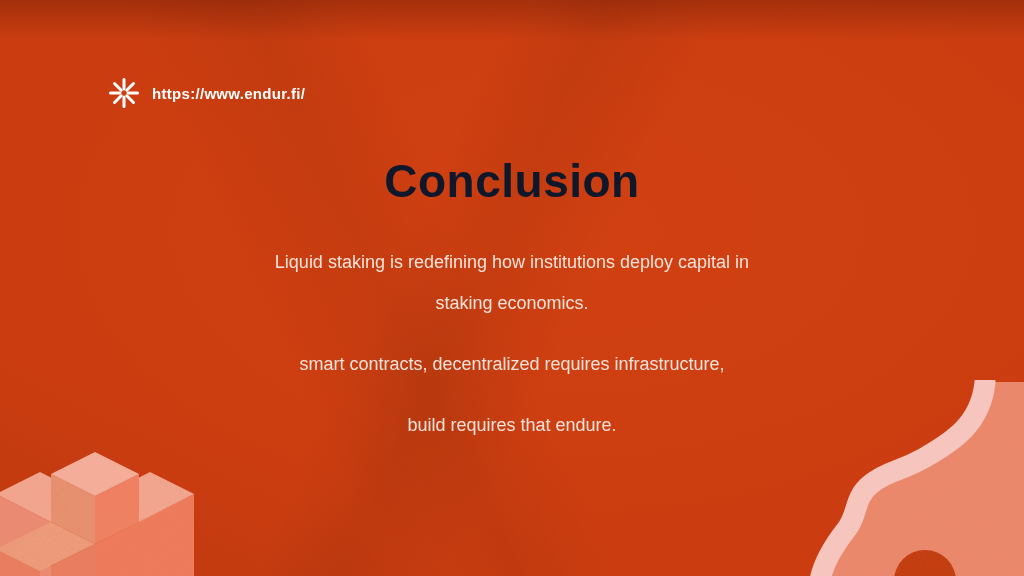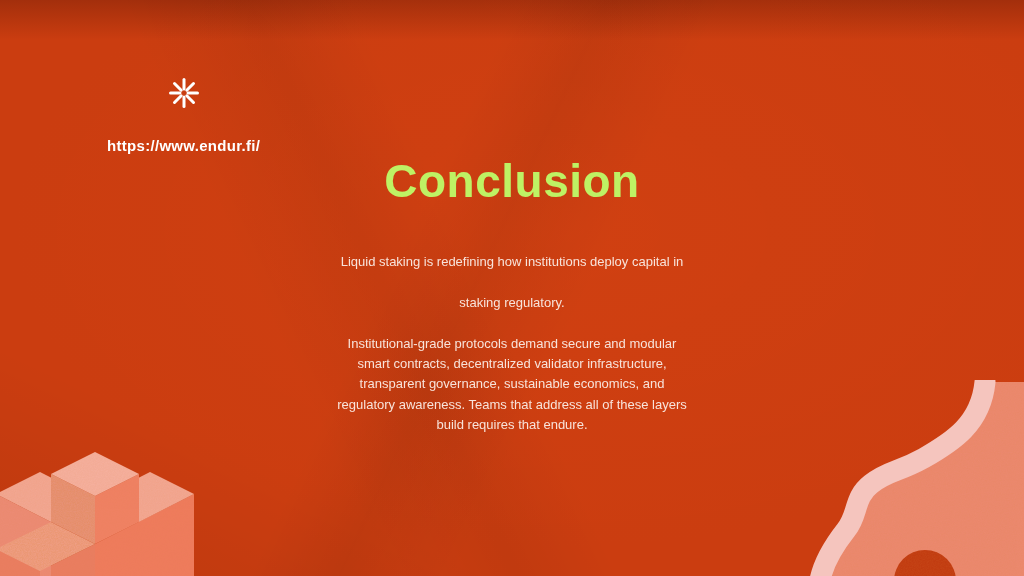--- a/index.html
+++ b/index.html
@@ -13,34 +13,34 @@
     content:"";position:absolute;inset:0;pointer-events:none;z-index:1;
     background:
       radial-gradient(920px 520px at 56% 40%, rgba(255,90,30,0.10), rgba(0,0,0,0) 62%),
       linear-gradient(115deg, rgba(0,0,0,0) 40%, rgba(0,0,0,0.06) 47%, rgba(0,0,0,0) 56%),
       linear-gradient(245deg, rgba(0,0,0,0) 52%, rgba(0,0,0,0.05) 60%, rgba(0,0,0,0) 70%),
       linear-gradient(25deg, rgba(0,0,0,0.07), rgba(0,0,0,0) 22%),
       linear-gradient(180deg, rgba(60,10,0,0.28), rgba(0,0,0,0) 7%);
   }
   .header{
     position:absolute;left:107px;top:76px;z-index:3;
-    display:flex;align-items:center;gap:27px;color:#FFFFFF;flex-direction:column;
+    display:flex;align-items:center;gap:11px;color:#FFFFFF;
   }
   .header svg{display:block;}
   .url{
     font-size:15px;font-weight:bold;letter-spacing:0.3px;
   }
   .title{
     position:absolute;left:0;right:0;top:155px;margin:0;z-index:3;
-    text-align:center;color:#bef264;font-size:46px;font-weight:bold;
+    text-align:center;color:#0f172a;font-size:46px;font-weight:bold;
     letter-spacing:0.5px;line-height:1.15;
   }
   .bodytext{
     position:absolute;left:0;right:0;top:252px;z-index:3;
-    text-align:center;color:#F8E3DA;font-size:13px;line-height:20.4px;
+    text-align:center;color:#F8E3DA;font-size:18px;line-height:20.4px;
   }
   .bodytext p{margin:0;}
   .bodytext .p2{margin-top:20.4px;}
   .bodytext .line{white-space:nowrap;}
   .deco{position:absolute;z-index:2;}
   #plus-deco{left:0;top:440px;}
   #blob-deco{left:760px;top:380px;}
 </style>
 </head>
 <body>
@@ -62,27 +62,27 @@
     </svg>
     <span class="url">https://www.endur.fi/</span>
   </div>
 
   <h1 class="title">Conclusion</h1>
 
   <div class="bodytext">
     <p class="p1">
       <span class="line">Liquid staking is redefining how institutions deploy capital in</span><br>
       <br>
-      <span class="line">staking regulatory.</span>
+      <span class="line">staking economics.</span>
     </p>
     <p class="p2">
-      <span class="line">Institutional-grade protocols demand secure and modular</span><br>
-      <span class="line">smart contracts, decentralized validator infrastructure,</span><br>
-      <span class="line">transparent governance, sustainable economics, and</span><br>
-      <span class="line">regulatory awareness. Teams that address all of these layers</span><br>
+      <br>
+      <span class="line">smart contracts, decentralized requires infrastructure,</span><br>
+      <br>
+      <br>
       <span class="line">build requires that endure.</span>
     </p>
   </div>
 
   <svg id="plus-deco" class="deco" width="230" height="136" viewBox="0 440 230 136" aria-hidden="true">
     <defs>
       <filter id="grainA" x="-5%" y="-5%" width="110%" height="110%">
         <feTurbulence type="fractalNoise" baseFrequency="0.85" numOctaves="2" stitchTiles="stitch"></feTurbulence>
         <feColorMatrix type="matrix" values="0 0 0 0 0.73  0 0 0 0 0.23  0 0 0 0 0.05  0.9 0 0 0 0"></feColorMatrix>
       </filter>

